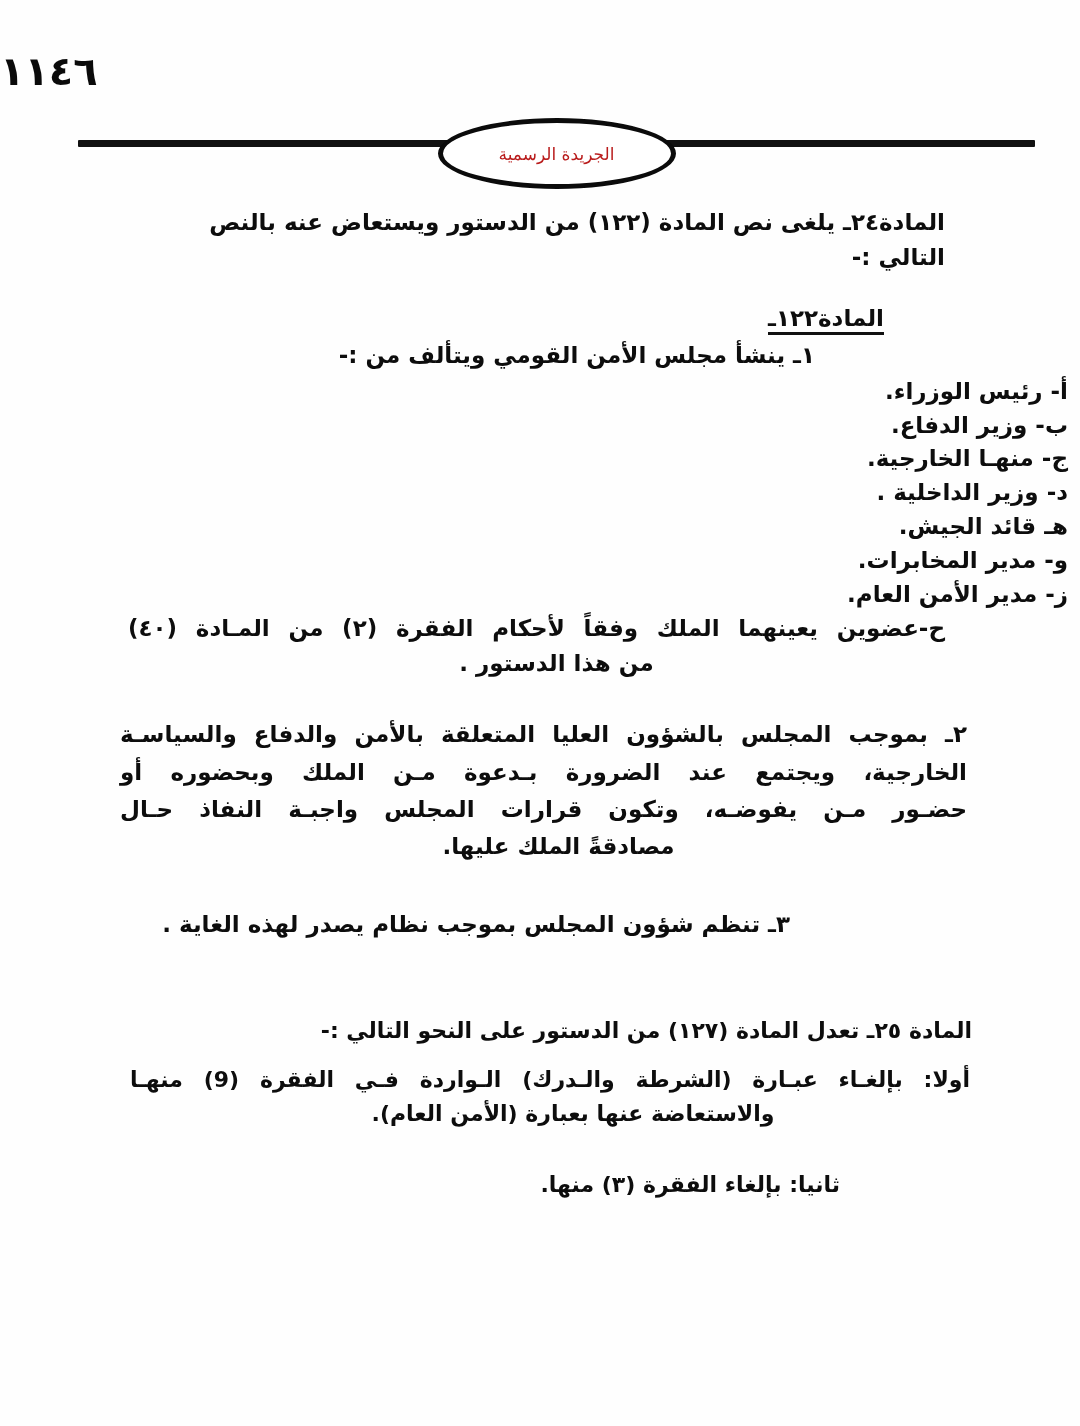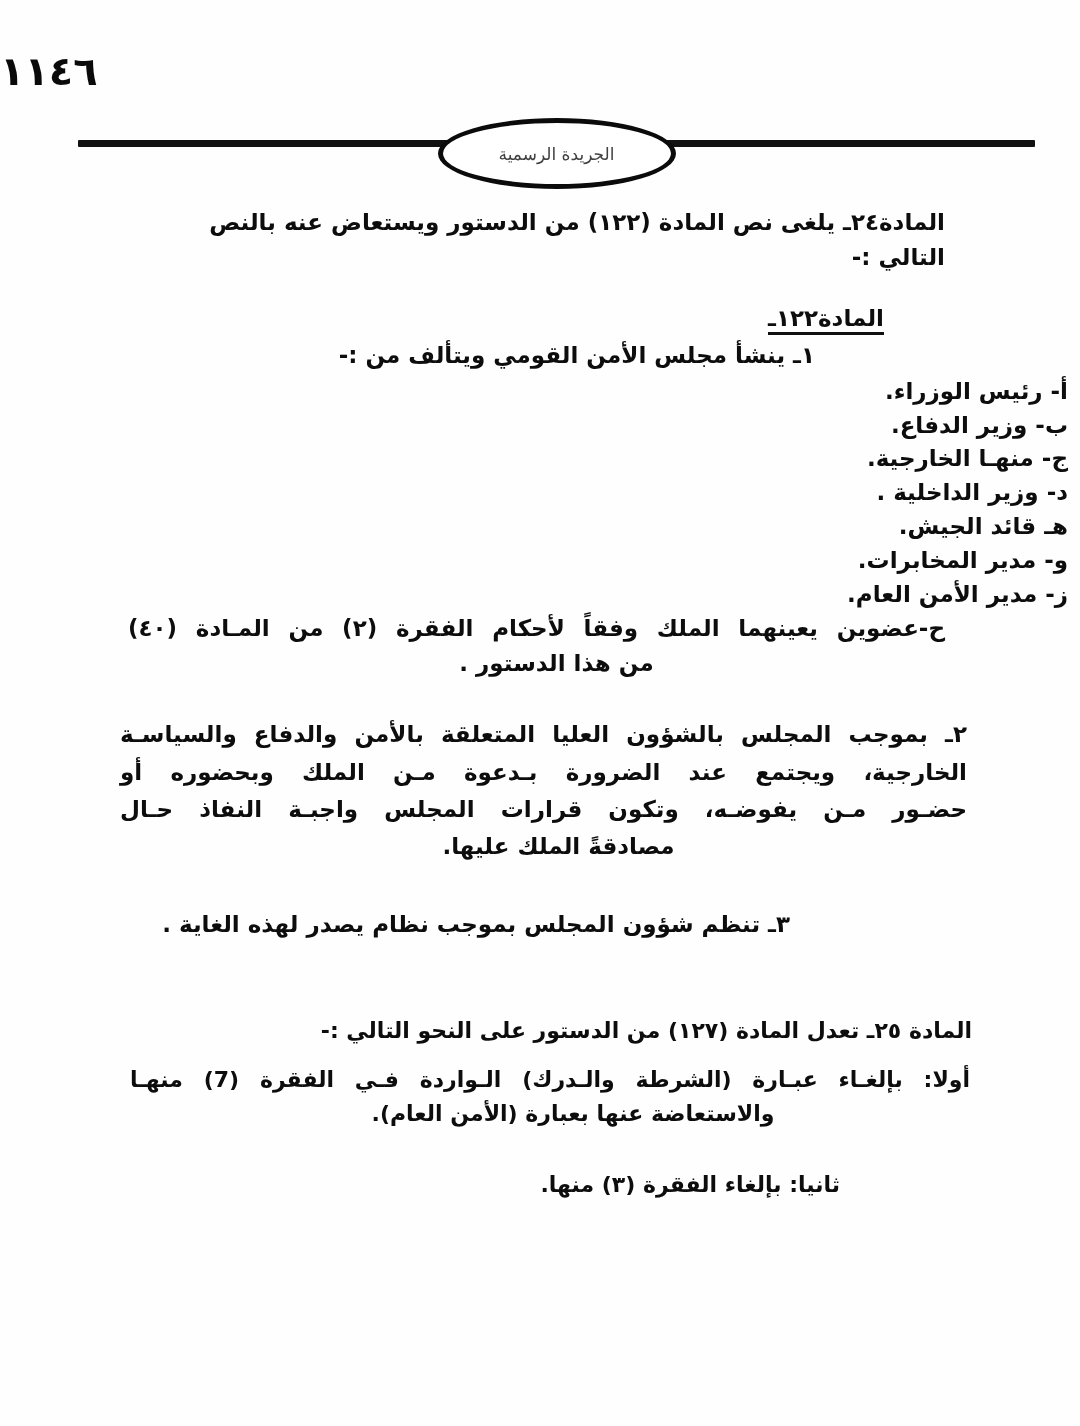--- a/index.html
+++ b/index.html
@@ -66,21 +66,21 @@
     border-radius: 50%;
     background: #ffffff;
     display: flex;
     align-items: center;
     justify-content: center;
   }
   .header-oval-text {
     font-family: "DejaVu Serif", "Liberation Serif", serif;
     font-size: 17px;
     font-weight: 400;
-    color: #404040;
+    color: #b91c1c;
     letter-spacing: 0.4px;
     white-space: nowrap;
   }
 
   
   .content {
     position: absolute;
     top: 205px;
     left: 0;
     right: 0;
@@ -273,21 +273,21 @@
       <span class="l3">حضـور مـن يفوضـه، وتكون قرارات المجلس واجبـة النفاذ حـال</span>
       <span class="l4">مصادقةً الملك عليها.</span>
     </div>
 
     <p class="para clause3">٣ـ تنظم شؤون المجلس بموجب نظام يصدر لهذه الغاية .</p>
 
     <div class="article25">
       <p class="para article25-intro">المادة ٢٥ـ تعدل المادة (١٢٧) من الدستور على النحو التالي :-</p>
 
       <div class="article25-first">
-        <span class="f1">أولا: بإلغـاء عبـارة (الشرطة والـدرك) الـواردة فـي الفقرة (7) منهـا</span>
+        <span class="f1">أولا: بإلغـاء عبـارة (الشرطة والـدرك) الـواردة فـي الفقرة (9) منهـا</span>
         <span class="f2">والاستعاضة عنها بعبارة (الأمن العام).</span>
       </div>
 
       <p class="article25-second">ثانيا: بإلغاء الفقرة (٣) منها.</p>
     </div>
 
   </div>
 </div>
 
 </body></html>

